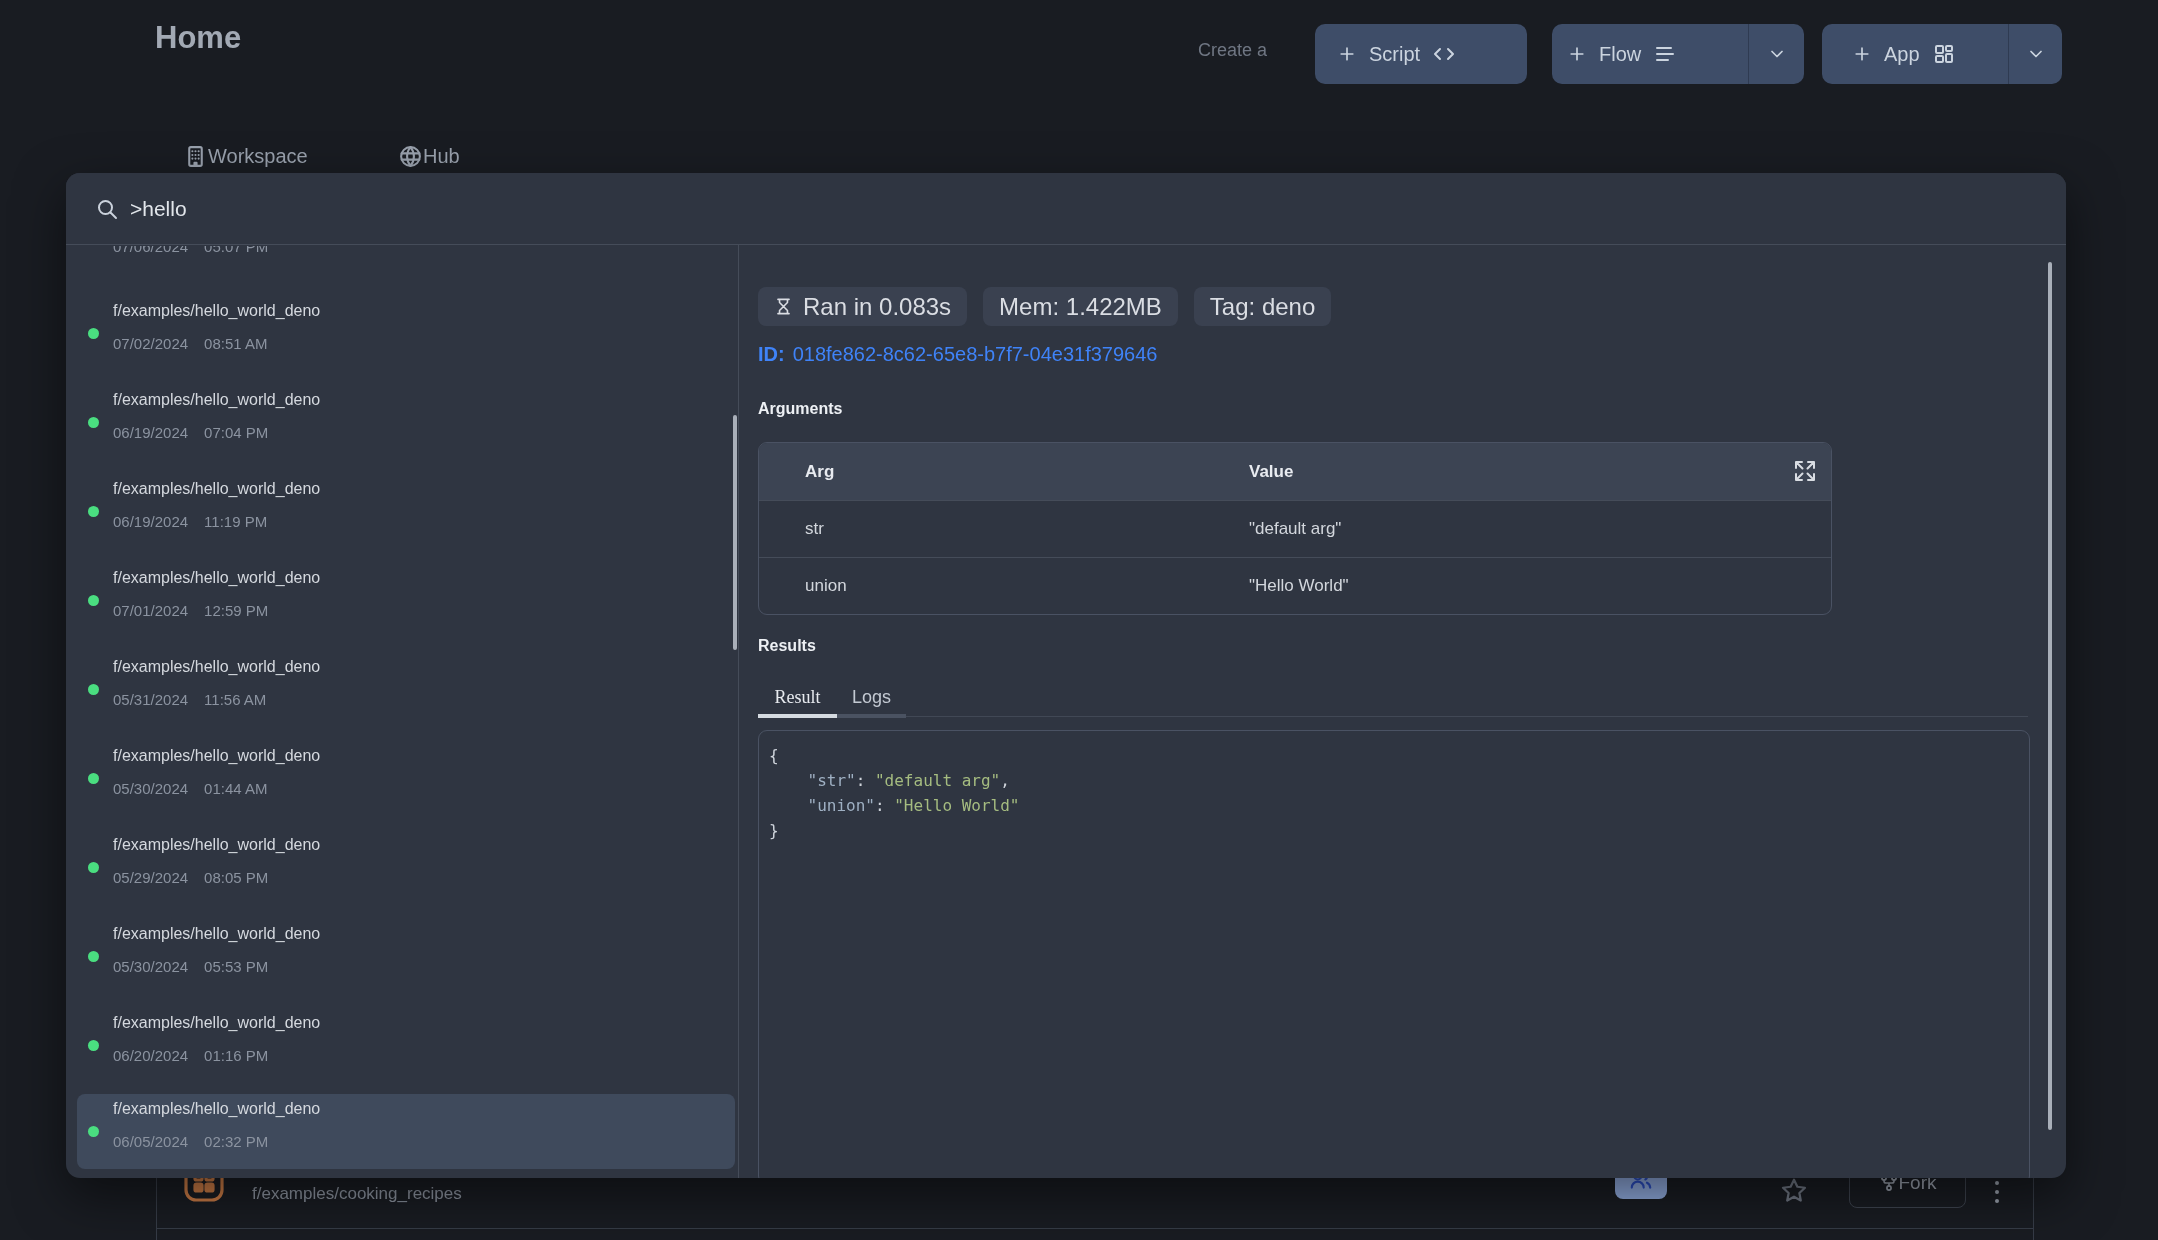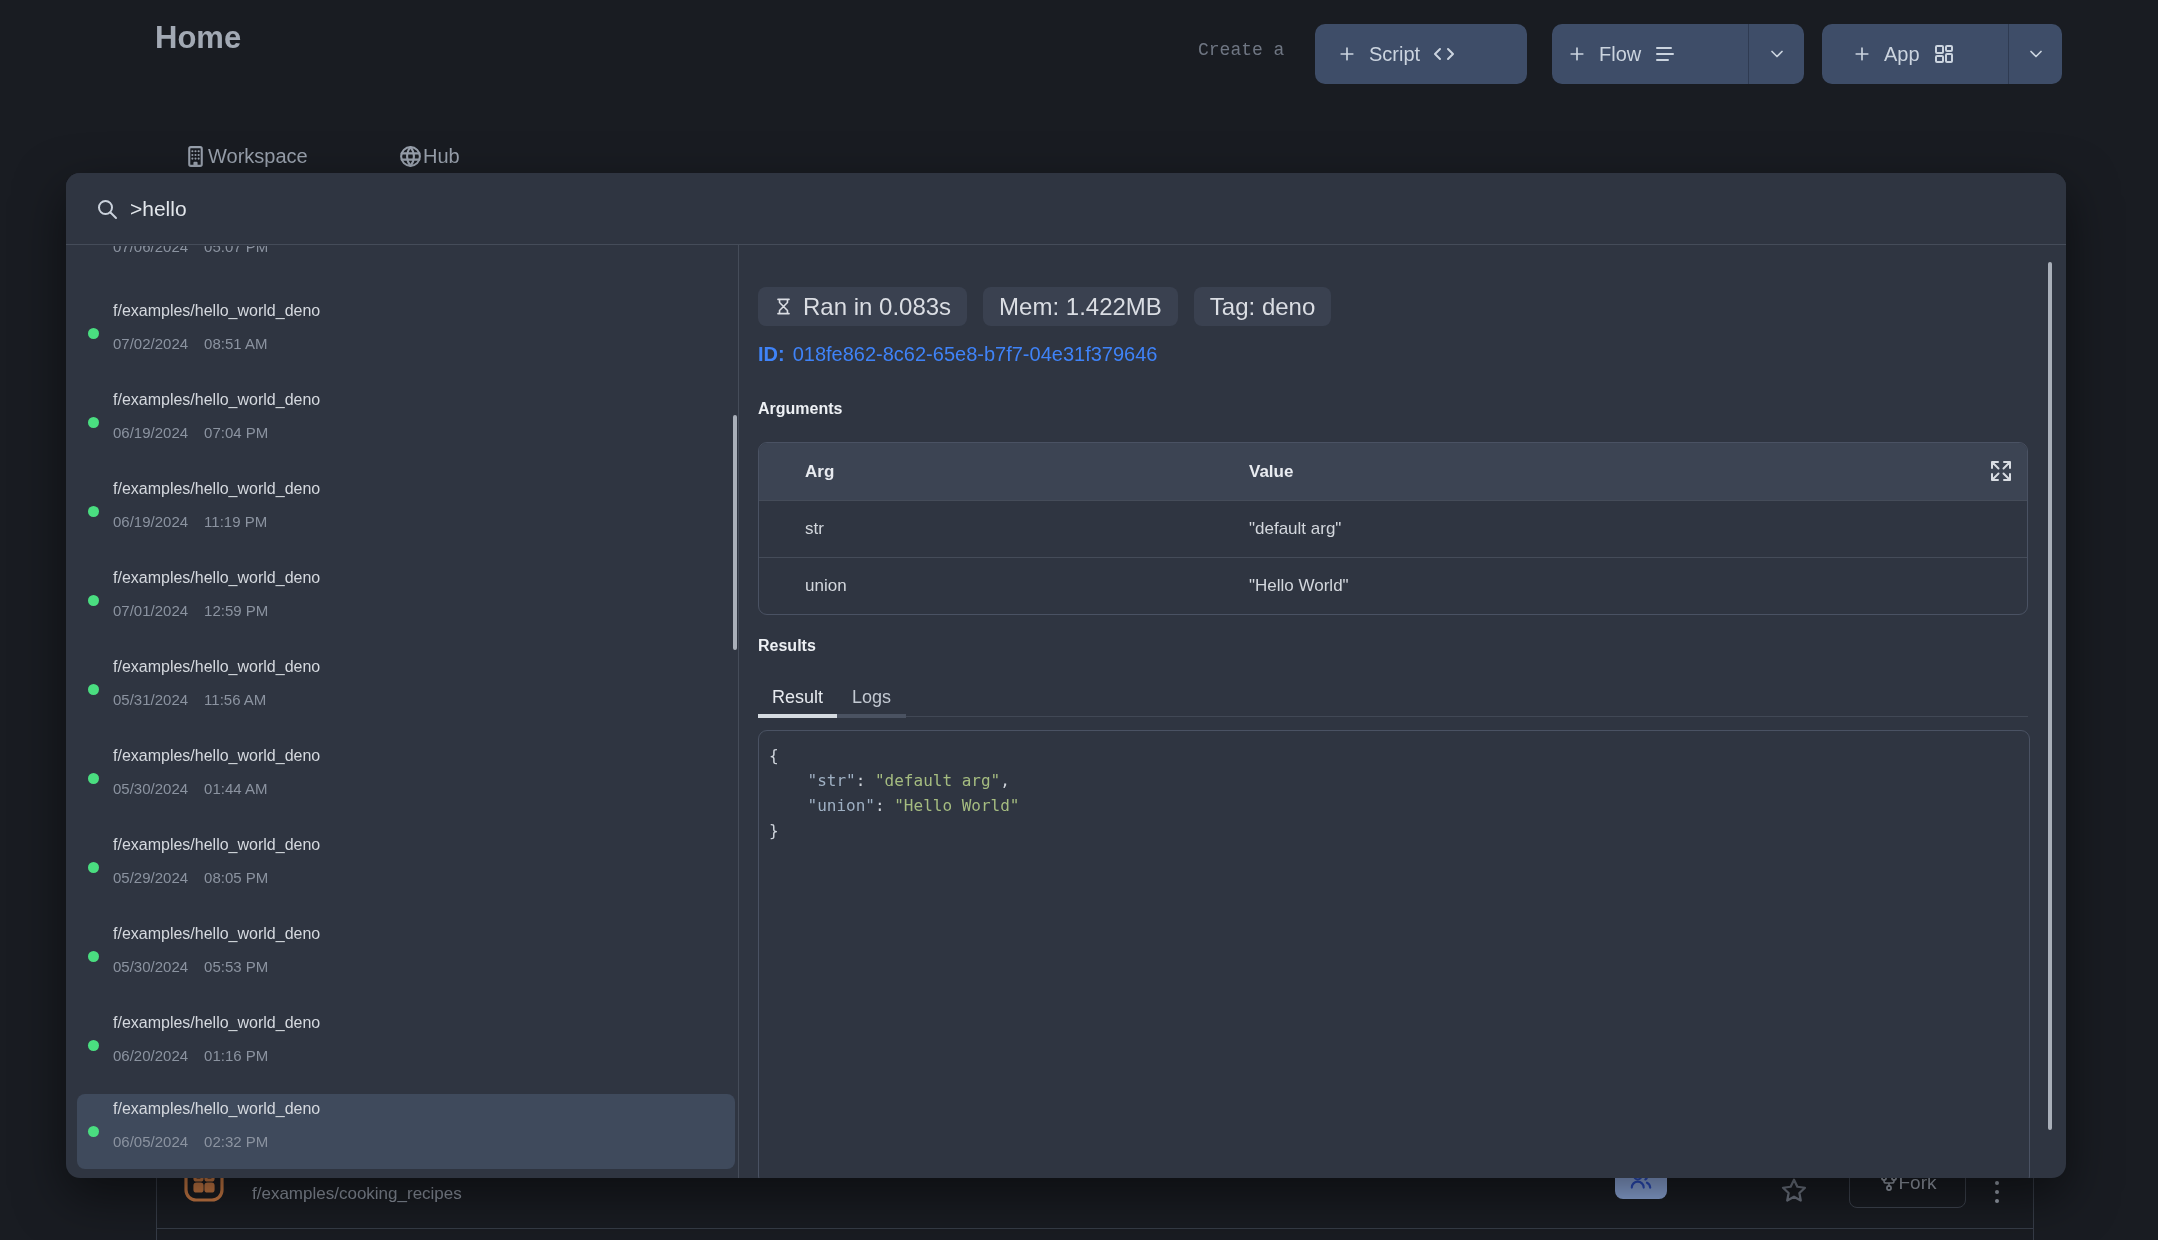--- a/index.html
+++ b/index.html
@@ -2,21 +2,21 @@
 <html><head>
 <meta charset="utf-8">
 <style>
   * { margin:0; padding:0; box-sizing:border-box; }
   html,body { width:2158px; height:1240px; overflow:hidden; }
   body { font-family:"Liberation Sans", sans-serif; background:#191c22; color:#d3d7dd; }
   #app { position:relative; width:2158px; height:1240px; background:#191c22; }
 
   
   .page-title { position:absolute; left:155px; top:20px; font-size:31px; font-weight:700; color:#a2a9b4; }
-  .create-label { position:absolute; left:1198px; top:40px; font-size:18px; color:#6f7683;font-family:Liberation Mono, monospace; }
+  .create-label { position:absolute; left:1198px; top:40px; font-size:18px; color:#6f7683; }
   .hbtn { position:absolute; top:24px; height:60px; display:flex; align-items:stretch;
           border-radius:10px; background:#3e4d68; color:#cbd4df; font-size:20px; overflow:hidden; cursor:pointer; }
   .hbtn .main { display:flex; align-items:center; gap:12px; padding:0 22px; }
   .hbtn .chev { display:flex; align-items:center; justify-content:center; width:56px; border-left:1px solid #2f3b52; }
   .icon-stroke { stroke:#cbd4df; fill:none; stroke-width:2; stroke-linecap:round; stroke-linejoin:round; }
   .tabbar-item { position:absolute; top:144px; display:flex; align-items:center; font-size:20px; color:#99a1ad; }
 
   
   .bg-vline { position:absolute; width:1px; background:#363c47; }
   .bg-hline { position:absolute; height:1px; background:#363c47; }
@@ -52,21 +52,21 @@
   .lscroll { position:absolute; left:667px; top:242px; width:4px; height:235px; border-radius:2px; background:#a9afb9; z-index:4; }
   .rscroll { position:absolute; left:1982px; top:89px; width:4px; height:868px; border-radius:2px; background:#a9afb9; z-index:4; }
 
   
   .badges { position:absolute; left:692px; top:114px; display:flex; gap:16px; }
   .badge { height:39px; display:inline-flex; align-items:center; gap:10px; padding:0 16px;
            background:#3a4150; border-radius:8px; font-size:24px; color:#dadde3; white-space:nowrap; }
   .id-line { position:absolute; left:692px; top:170px; font-size:20px; color:#3f83f8; }
   .id-line .lbl { font-weight:700; margin-right:8px; }
   .section-h { position:absolute; left:692px; font-size:16px; font-weight:700; color:#edf0f4; }
-  .args-table { position:absolute; left:692px; top:269px; width:1270px; height:173px;
+  .args-table { position:absolute; left:692px; top:269px; width:1074px; height:173px;
                 border:1px solid #4a5263; border-radius:9px; overflow:hidden; }
   .args-table .thead { position:relative; height:57px; background:#3c4453; display:flex; align-items:center;
                        font-size:17px; font-weight:700; color:#e8ebf0; }
   .args-table .trow { height:57px; display:flex; align-items:center; font-size:17px; color:#d3d7dd;
                       border-top:1px solid #454c59; }
   .col-arg { padding-left:46px; width:490px; }
   .col-val { flex:1; }
   .expand-btn { position:absolute; right:14px; top:16px; cursor:pointer; }
   .tabs-row { position:absolute; left:692px; top:505px; width:1270px; height:39px; border-bottom:1px solid #414855; }
   .tab { position:absolute; top:0; height:39px; display:flex; align-items:center; justify-content:center;
@@ -304,21 +304,21 @@
       </div>
       <div class="trow">
         <span class="col-arg">union</span>
         <span class="col-val">"Hello World"</span>
       </div>
     </div>
 
     <div class="section-h" style="top:464px;">Results</div>
 
     <div class="tabs-row">
-      <span class="tab active" style="left:0; width:79px;">
+      <span class="tab active" style="left:0; width:79px;font-family:Liberation Serif, serif;">
         <span>Result</span>
           <span class="ul"></span>
       </span>
       <span class="tab inactive" style="left:79px; width:69px;">
         <span>Logs</span>
           <span class="ul"></span>
       </span>
     </div>
 
     <div class="code-block">

